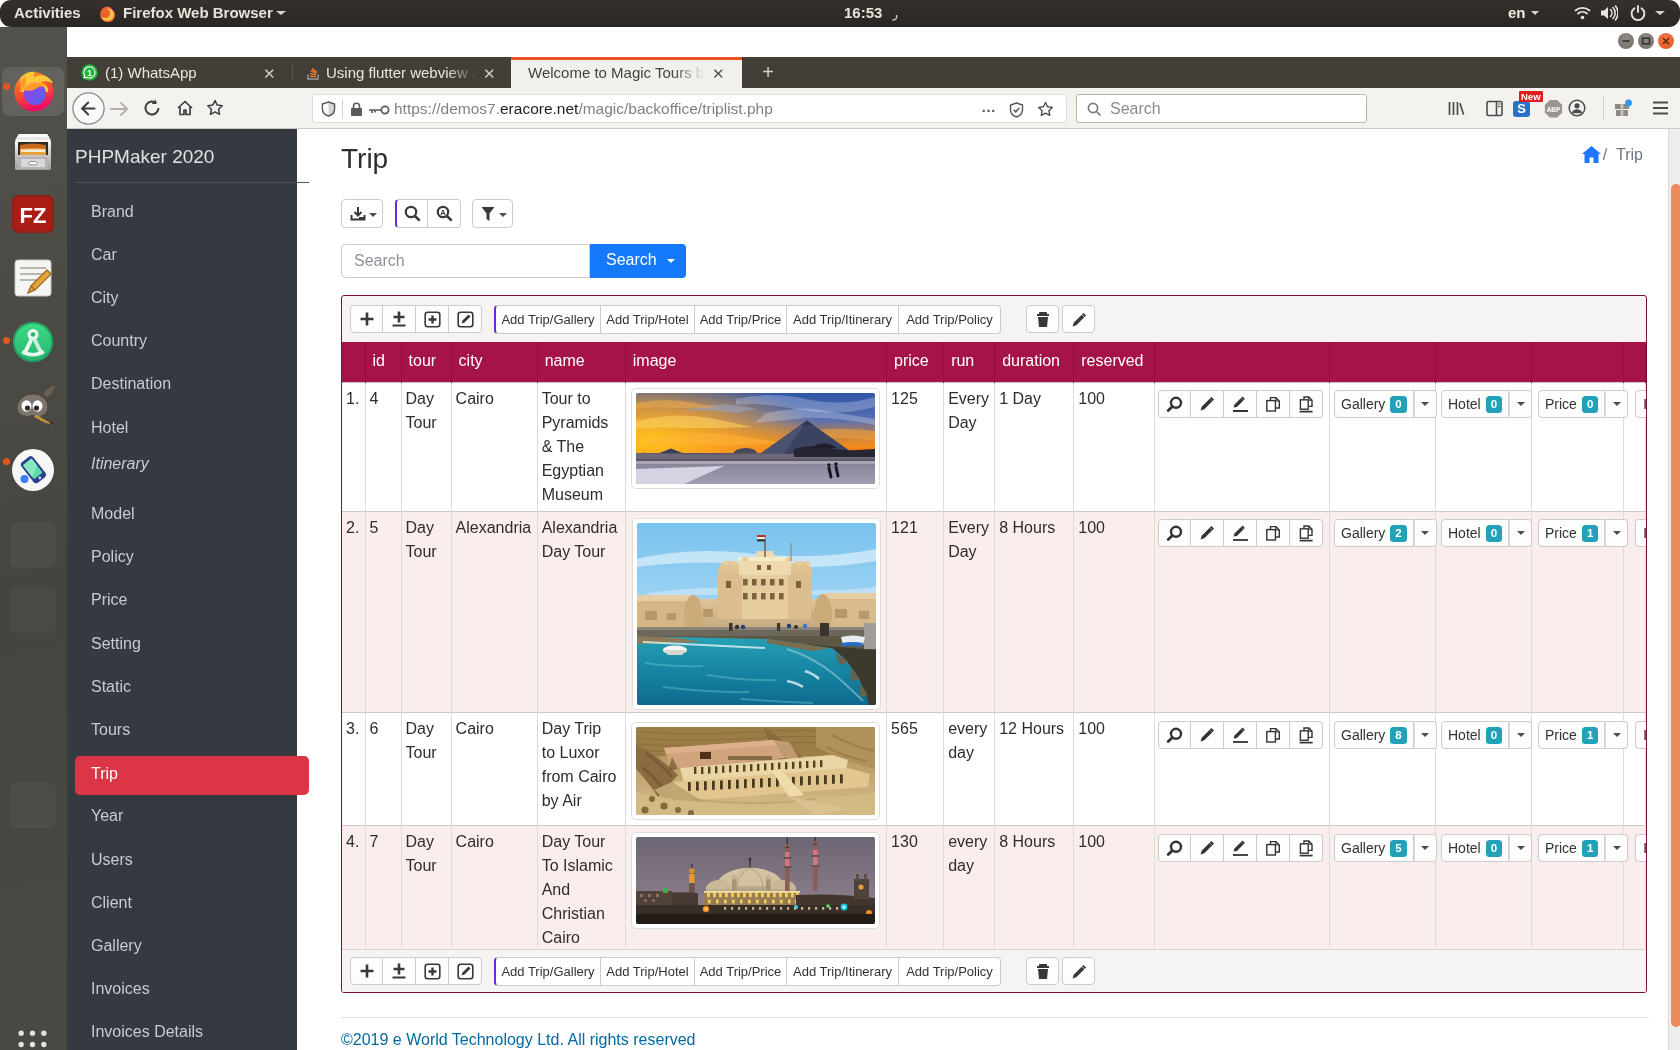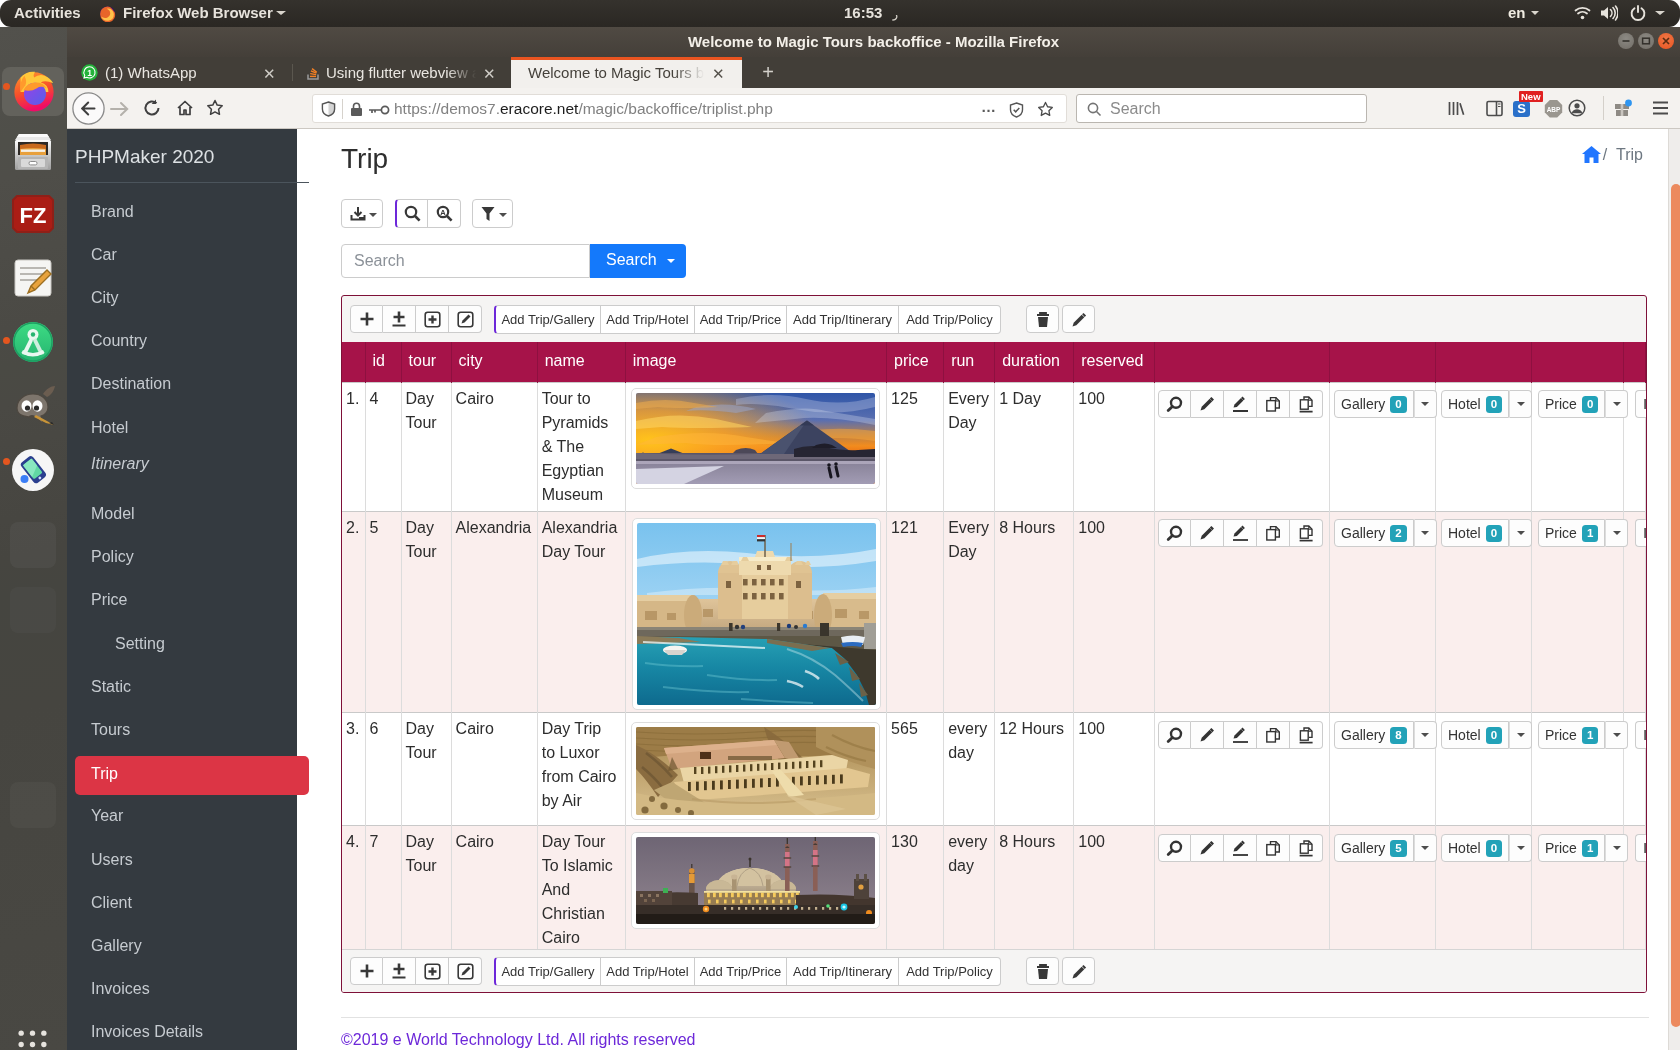--- a/index.html
+++ b/index.html
@@ -75,21 +75,21 @@
 .splitb .r { width:23px; background:#fdfdfd; border:1px solid #ccc; border-left:1px solid #ddd; border-radius:0 4px 4px 0; display:flex; align-items:center; justify-content:center; }
 .badge { background:#22a2b8; color:#fff; font-size:11.5px; font-weight:bold; border-radius:3.5px; padding:2px 5px; line-height:13px; }
 .caret { width:0; height:0; border-left:4.5px solid transparent; border-right:4.5px solid transparent; border-top:4.5px solid #4d4d4d; display:inline-block; }
 
 
 .thumb { position:absolute; background:#fff; border:1px solid #ddd; border-radius:5px; padding:4px; }
 .thumb svg { display:block; border-radius:2px; }
 
 
 #fhr { position:absolute; left:24px; top:888px; width:1308px; height:1px; background:#e2e2e2; }
-#footer { position:absolute; left:24px; top:902px; font-size:16px; color:#6d28d9; }
+#footer { position:absolute; left:24px; top:902px; font-size:16px; color:#0369a1; }
 
 
 #sbtrack { position:absolute; top:129px; right:0; width:12px; height:921px; background:#efedeb; border-left:1px solid #dddad6; }
 #sbthumb { position:absolute; top:55px; left:1.5px; width:10px; height:843px; background:#ec8a5e; border-radius:6px; }
 </style>
 </head>
 <body>
 <div id="stage">
 
 <div id="panel">
@@ -117,23 +117,20 @@
     <path d="M10.5 4.5a5 5 0 0 1 0 7M13 2.5a8 8 0 0 1 0 11M15.5 1a11 11 0 0 1 0 14" fill="none" stroke="#e7e3dc" stroke-width="1.6" stroke-linecap="round"></path>
   </svg>
 
   <svg style="position:absolute;left:1630px;top:5px;" width="16" height="16" viewBox="0 0 16 16">
     <path d="M8 1v6" stroke="#e7e3dc" stroke-width="1.9" stroke-linecap="round"></path>
     <path d="M4.5 3.2a6.4 6.4 0 1 0 7 0" fill="none" stroke="#e7e3dc" stroke-width="1.9" stroke-linecap="round"></path>
   </svg>
   <span class="caret" style="position:absolute;left:1655px;top:11px;border-top-color:#d9d5cd;border-left-width:5px;border-right-width:5px;"></span>
 </div>
 
-<div id="titlebar">
-      <div class="t">Welcome to Magic Tours backoffice - Mozilla Firefox</div>
-    </div>
 <div class="winbtn" style="left:1618px;">
   <svg width="16" height="16" viewBox="0 0 16 16">
         <path d="M4.5 8h7" stroke="#33302b" stroke-width="1.6"></path>
       </svg>
 </div>
 <div class="winbtn" style="left:1638px;">
   <svg width="16" height="16" viewBox="0 0 16 16">
         <rect x="4.6" y="5.2" width="6.8" height="5.6" fill="none" stroke="#33302b" stroke-width="1.5"></rect>
       </svg>
 </div>
@@ -392,21 +389,21 @@
   <div class="mi" style="top:74px;">Brand</div>
   <div class="mi" style="top:117px;">Car</div>
   <div class="mi" style="top:160px;">City</div>
   <div class="mi" style="top:203px;">Country</div>
   <div class="mi" style="top:246px;">Destination</div>
   <div class="mi" style="top:290px;">Hotel</div>
   <div class="mi" style="top:326px;font-style:italic;">Itinerary</div>
   <div class="mi" style="top:376px;">Model</div>
   <div class="mi" style="top:419px;">Policy</div>
   <div class="mi" style="top:462px;">Price</div>
-  <div class="mi" style="top:506px;margin-left:24px;">Setting</div>
+  <div class="mi" style="top:506px;">Setting</div>
   <div class="mi" style="top:549px;">Static</div>
   <div class="mi" style="top:592px;">Tours</div>
   <div id="tripactive">
         <span>Trip</span>
       </div>
   <div class="mi" style="top:678px;">Year</div>
   <div class="mi" style="top:722px;">Users</div>
   <div class="mi" style="top:765px;">Client</div>
   <div class="mi" style="top:808px;">Gallery</div>
   <div class="mi" style="top:851px;">Invoices</div>

